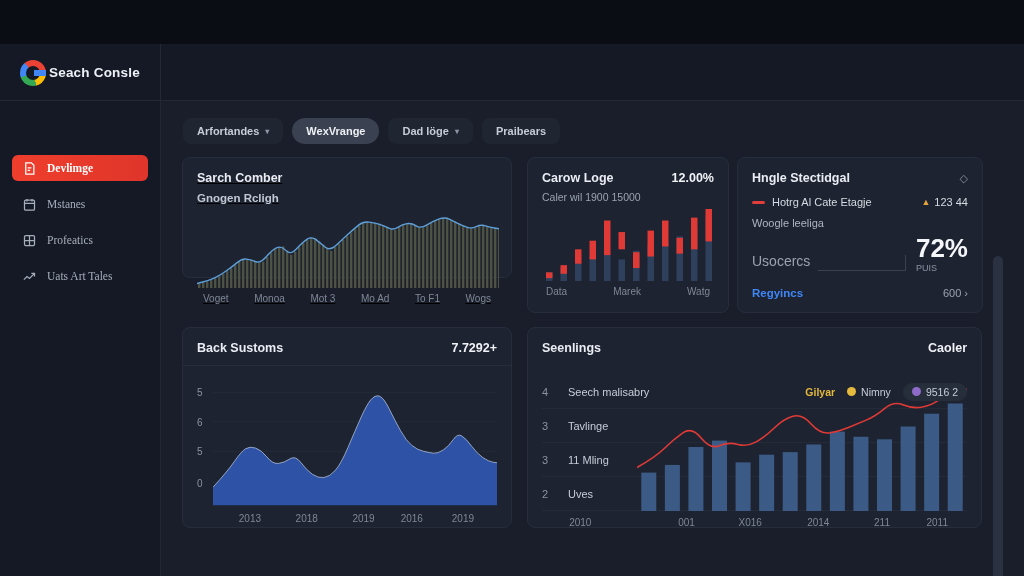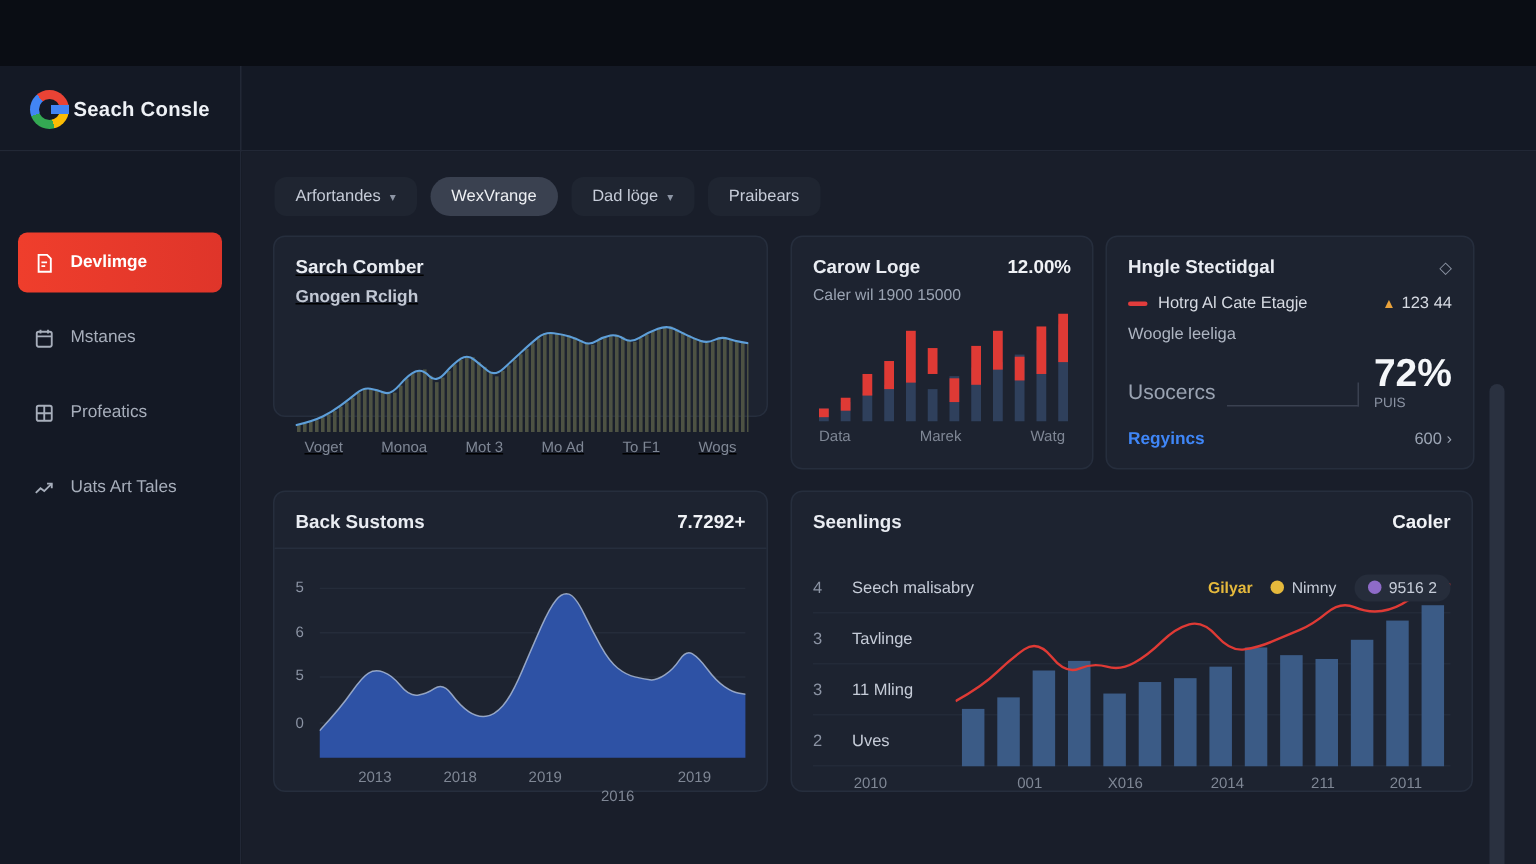--- a/index.html
+++ b/index.html
@@ -34,28 +34,28 @@
   .bell { position:relative; width:15px; height:15px; background:#f2f4f7; border-radius:50% 50% 46% 46%; }
   .bell::after { content:''; position:absolute; right:-2px; top:-3px; width:7px; height:7px; background:#e23c35; border-radius:50%; }
   .dashed-circle { width:17px; height:17px; border:2px dashed #4b5262; border-radius:50%; }
 
   
   .vdivider { position:absolute; left:160px; top:44px; width:1px; height:532px; background:#222836; }
 
   
   .sidebar { position:absolute; left:0; top:101px; width:160px; height:475px; background:#141925; }
   .side-nav { padding:54px 12px 0 12px; display:flex; flex-direction:column; gap:10px; }
-  .side-item { display:flex; align-items:center; gap:10px; height:40px; padding:0 10px; border-radius:6px; color:#a7aebb;
-    font-size:11.5px; cursor:pointer; }
+  .side-item { display:flex; align-items:center; gap:10px; height:26px; padding:0 10px; border-radius:6px; color:#a7aebb;
+    font-size:11.5px; cursor:pointer;font-family:Liberation Serif, serif; }
   .side-item svg { width:15px; height:15px; flex:none; }
   .side-item.active { background:linear-gradient(90deg,#ef3e2c,#df352a); color:#ffffff; font-weight:600; }
 
   
   .main { position:absolute; left:161px; top:101px; width:863px; height:475px; background:#191e2a; }
-  .chips { position:absolute; left:22px; top:17px; display:flex; gap:9px; }
+  .chips { position:absolute; left:22px; top:17px; display:flex; gap:9px;font-weight:bold; }
   .chip { height:26px; display:inline-flex; align-items:center; gap:6px; padding:0 14px; border-radius:8px; background:#1f2531;
     color:#c6ccd8; font-size:11px; cursor:pointer; }
   .chip.selected { background:#3a4150; color:#eef0f4; border-radius:13px; }
   .chip .caret { font-size:8px; color:#8d95a4; }
 
   .card { position:absolute; background:#1d2330; border:1px solid #262e3d; border-radius:8px; padding:13px 14px; }
   .card-title { color:#e9ecf2; font-size:12.5px; font-weight:700; }
   .card-sub { color:#c2c8d4; font-size:11.5px; font-weight:600; margin-top:7px; }
   .card-value { color:#f0f2f6; font-size:12.5px; font-weight:700; }
   .head-row { display:flex; align-items:center; justify-content:space-between; }
@@ -390,21 +390,21 @@
             <line x1="0" y1="75.39999999999999" x2="288" y2="75.39999999999999" stroke="#252c3a" stroke-width="1"></line>
             <line x1="0" y1="106.6" x2="288" y2="106.6" stroke="#252c3a" stroke-width="1"></line>
             <path d="M0,111.8 Q14.4,96.19999999999999 21.6,85.8 Q28.8,75.4 33.12,72.8 Q37.44,70.19999999999999 43.2,72.14999999999999 Q48.96,74.1 54.72,81.25 Q60.48,88.4 66.24,87.75 Q72,87.1 77.75999999999999,83.19999999999999 Q83.52,79.3 89.28,87.1 Q95.04,94.9 100.80000000000001,98.80000000000001 Q106.56,102.7 112.32,102.05000000000001 Q118.08,101.4 123.84,94.9 Q129.6,88.4 136.8,71.5 Q144,54.60000000000001 149.76,41.6 Q155.52,28.599999999999994 159.84,23.4 Q164.16,18.200000000000003 168.48,19.5 Q172.79999999999998,20.799999999999997 178.56,32.5 Q184.32,44.2 190.07999999999998,54.6 Q195.84,65 201.6,69.55 Q207.35999999999999,74.1 213.12,75.4 Q218.88,76.7 223.2,77.35 Q227.52,78 233.28,74.1 Q239.04,70.19999999999999 243.36,63.69999999999999 Q247.68,57.19999999999999 252,59.79999999999999 Q256.32,62.39999999999999 262.08000000000004,70.19999999999999 Q267.84000000000003,78 273.6,81.9 Q279.36,85.8 283.68,86.44999999999999 L288,87.1 L288,130 L0,130 Z" fill="#2e52a5"></path>
             <path d="M0,111.8 Q14.4,96.19999999999999 21.6,85.8 Q28.8,75.4 33.12,72.8 Q37.44,70.19999999999999 43.2,72.14999999999999 Q48.96,74.1 54.72,81.25 Q60.48,88.4 66.24,87.75 Q72,87.1 77.75999999999999,83.19999999999999 Q83.52,79.3 89.28,87.1 Q95.04,94.9 100.80000000000001,98.80000000000001 Q106.56,102.7 112.32,102.05000000000001 Q118.08,101.4 123.84,94.9 Q129.6,88.4 136.8,71.5 Q144,54.60000000000001 149.76,41.6 Q155.52,28.599999999999994 159.84,23.4 Q164.16,18.200000000000003 168.48,19.5 Q172.79999999999998,20.799999999999997 178.56,32.5 Q184.32,44.2 190.07999999999998,54.6 Q195.84,65 201.6,69.55 Q207.35999999999999,74.1 213.12,75.4 Q218.88,76.7 223.2,77.35 Q227.52,78 233.28,74.1 Q239.04,70.19999999999999 243.36,63.69999999999999 Q247.68,57.19999999999999 252,59.79999999999999 Q256.32,62.39999999999999 262.08000000000004,70.19999999999999 Q267.84000000000003,78 273.6,81.9 Q279.36,85.8 283.68,86.44999999999999 L288,87.1" fill="none" stroke="#c3d2e8" stroke-width="1" opacity="0.7"></path>
           </svg>
       </div>
       <div class="xaxis-abs" id="c4x">
           <span style="left: 13%;">2013</span>
           <span style="left: 33%;">2018</span>
           <span style="left: 53%;">2019</span>
-          <span style="left: 70%; margin-top: 13px;">2016</span>
+          <span style="left: 70%;">2016</span>
           <span style="left: 88%;">2019</span>
         </div>
     </div>
 
     <div class="card card5">
       <div class="head-row">
         <span class="card-title">Seenlings</span>
         <span class="card-value">Caoler</span>
       </div>
       <div class="card-divider"></div>

